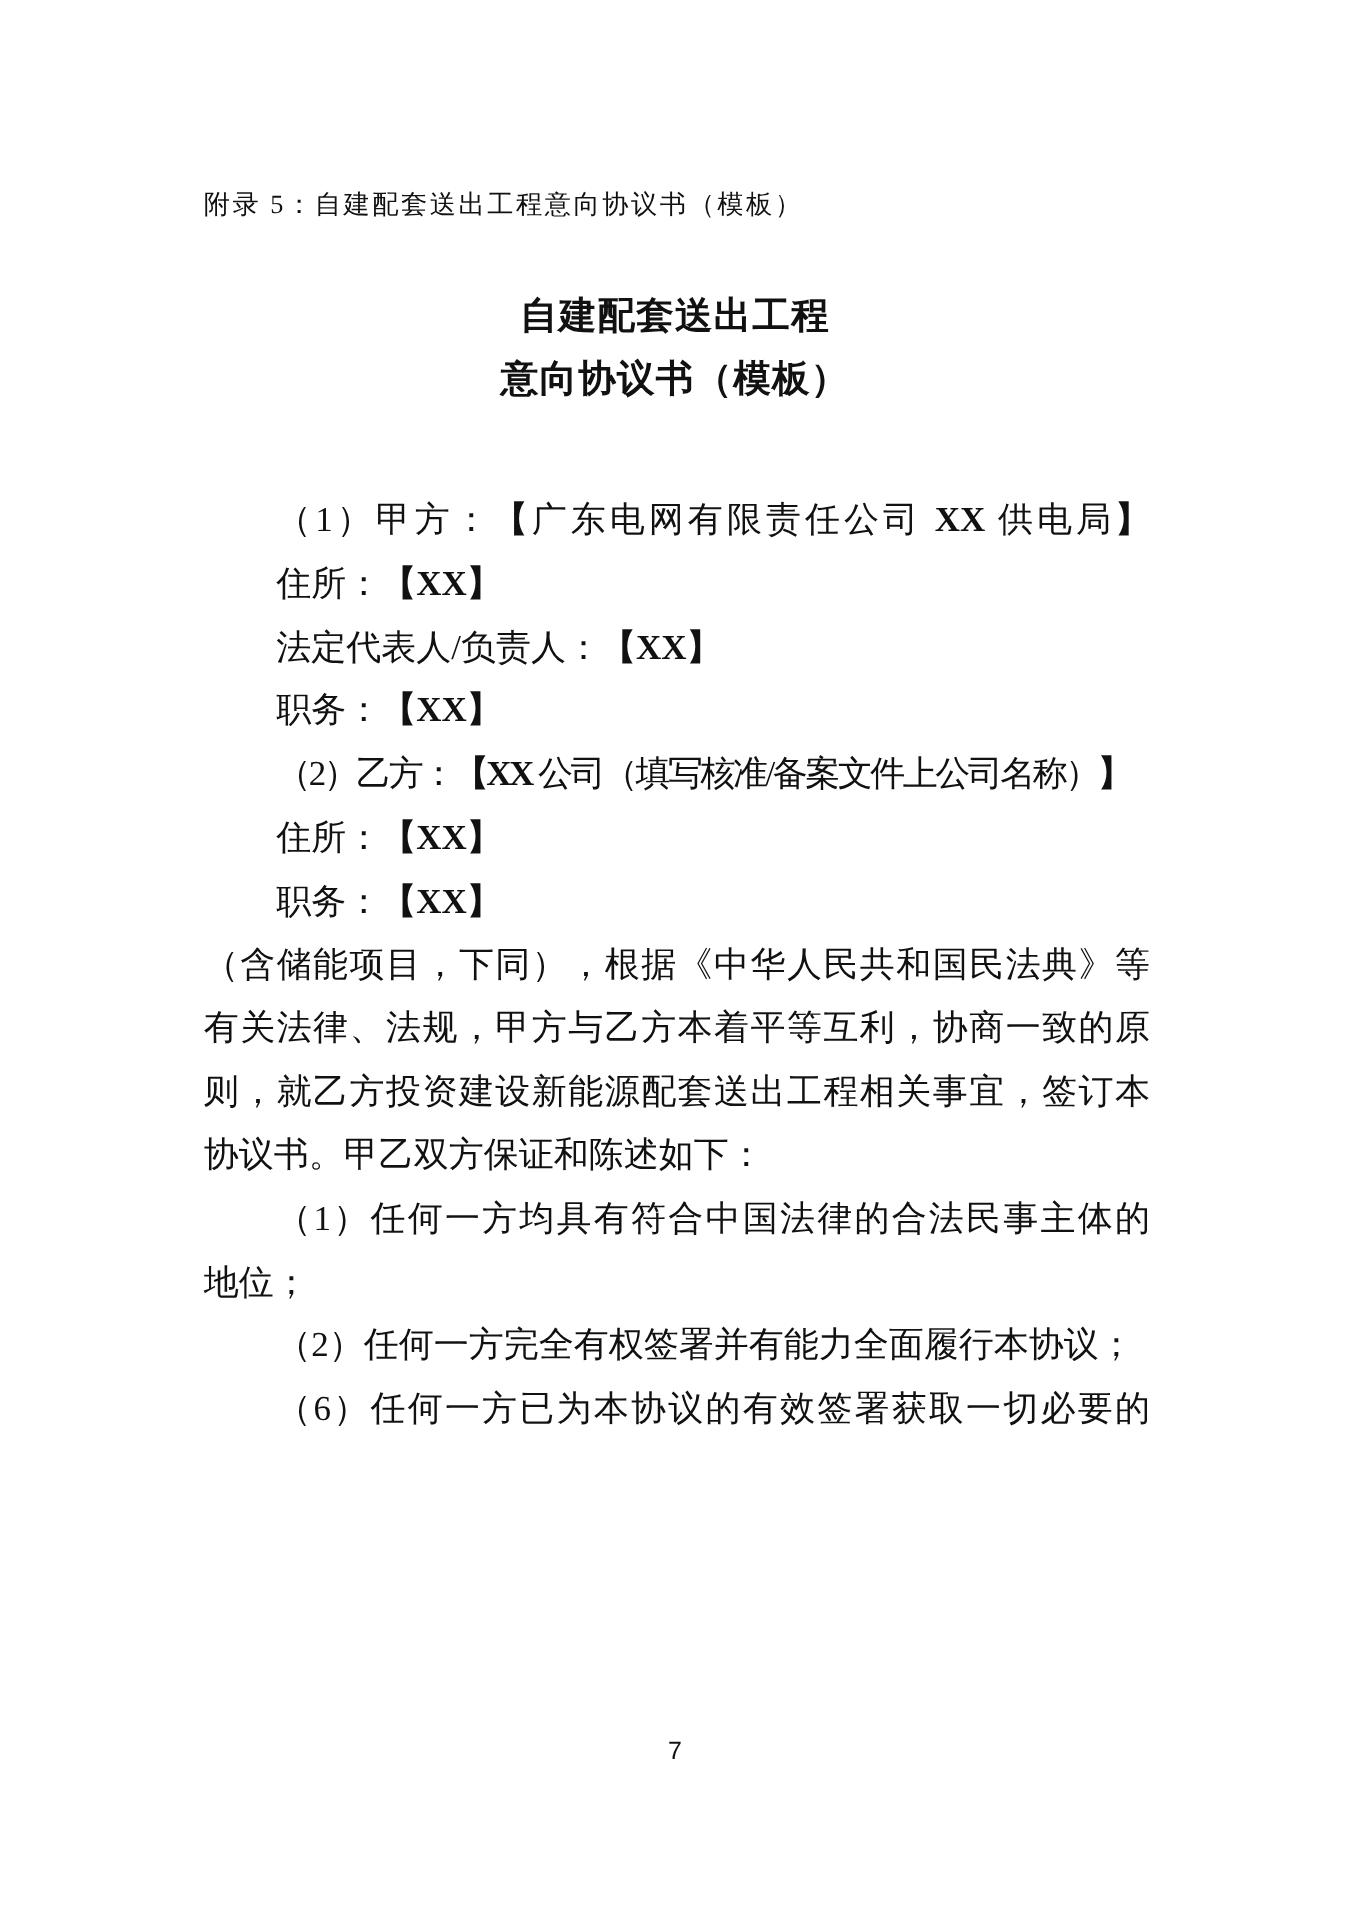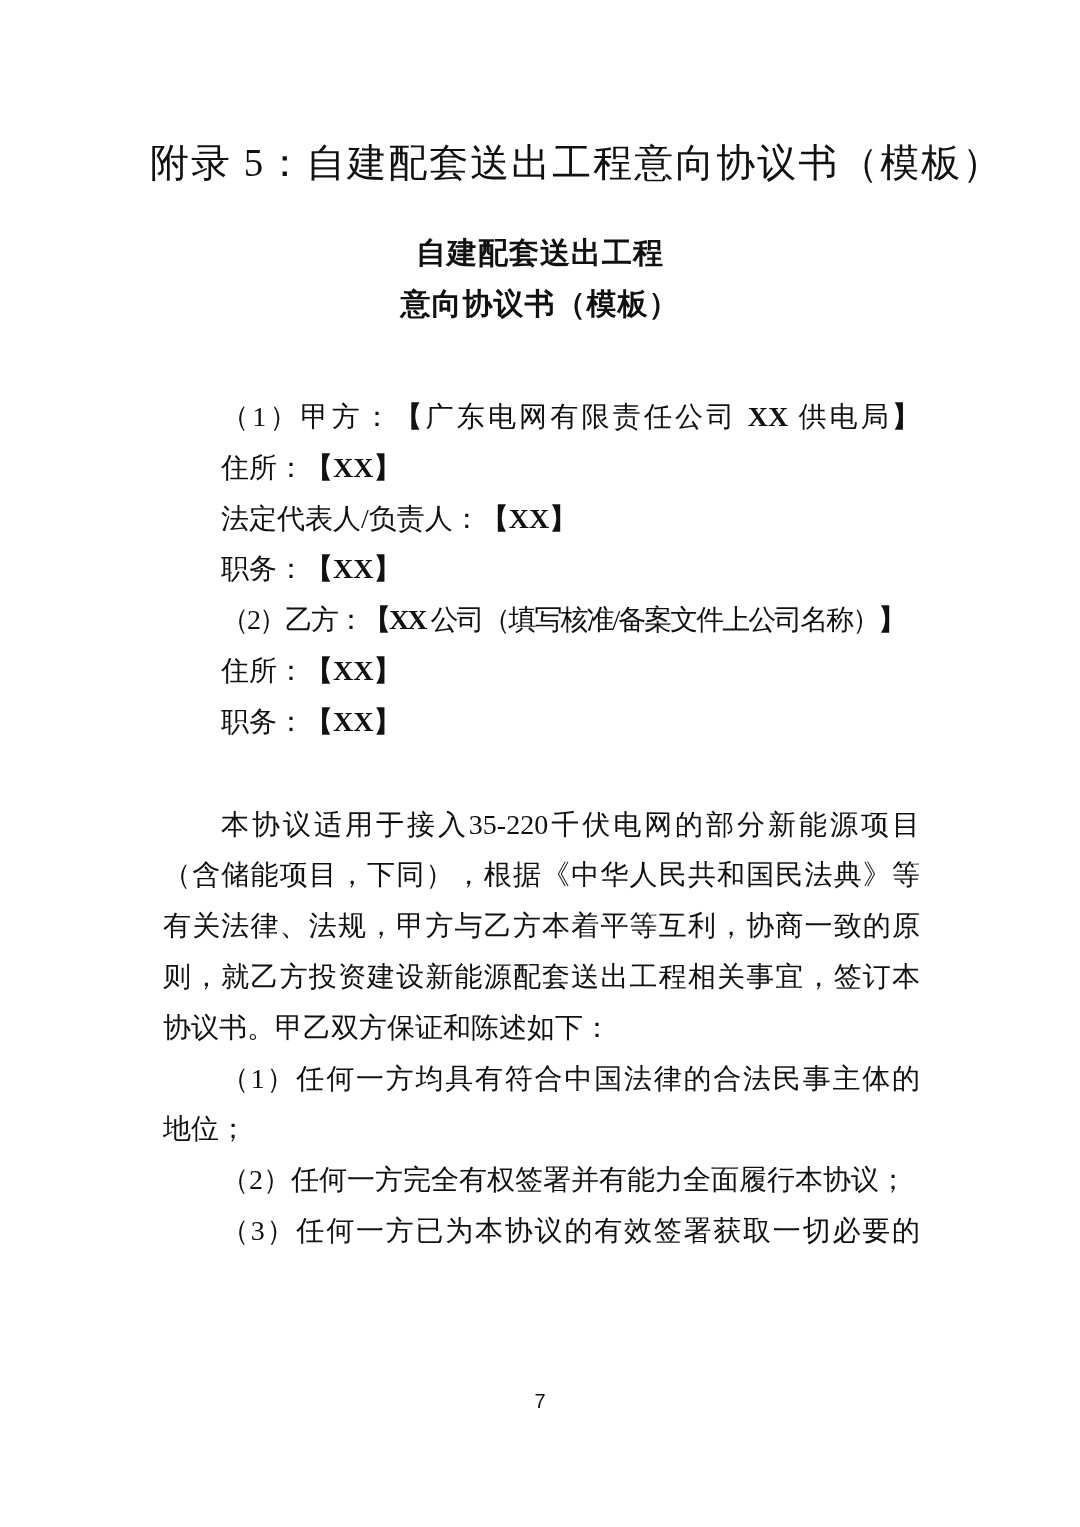--- a/index.html
+++ b/index.html
@@ -6,23 +6,23 @@
   .page {
     position:relative;
     width:1080px; height:1527px;
     background:#ffffff;
     color:#111111;
     font-family:"Liberation Serif","DejaVu Serif",serif;
     overflow:hidden;
   }
   .appendix {
     position:absolute;
-    left:150px; top:143px;
+    left:163px; top:143px;
     width:820px;
-    font-size:39px;
+    font-size:21px;
     line-height:40px;
     letter-spacing:2px;
     white-space:nowrap;
   }
   .doc-title {
     position:absolute;
     left:0; top:227px;
     width:1080px;
     text-align:center;
     font-family:"Liberation Sans","DejaVu Sans",sans-serif;
@@ -75,26 +75,25 @@
 
   <div class="body-block">
 
       <div class="line indent justify"><span>（1）甲方：</span><span class="b">【</span><span>广东电网有限责任公司 </span><span class="b">XX</span><span> 供电局</span><span class="b">】</span></div>
       <div class="line indent"><span>住所：</span><span class="b">【XX】</span></div>
       <div class="line indent"><span>法定代表人/负责人：</span><span class="b">【XX】</span></div>
       <div class="line indent"><span>职务：</span><span class="b">【XX】</span></div>
       <div class="line indent tight"><span>（2）乙方：</span><span class="b">【XX</span><span> 公司（填写核准/备案文件上公司名称）</span><span class="b">】</span></div>
       <div class="line indent"><span>住所：</span><span class="b">【XX】</span></div>
       <div class="line indent"><span>职务：</span><span class="b">【XX】</span></div>
-      <div class="line indent justify gap"><span>本协议适用于接入35-220千伏电网的部分新能源项目</span></div>
       <div class="line justify"><span>（含储能项目，下同），根据《中华人民共和国民法典》等</span></div>
       <div class="line justify"><span>有关法律、法规，甲方与乙方本着平等互利，协商一致的原</span></div>
       <div class="line justify"><span>则，就乙方投资建设新能源配套送出工程相关事宜，签订本</span></div>
       <div class="line"><span>协议书。甲乙双方保证和陈述如下：</span></div>
       <div class="line indent justify"><span>（1）任何一方均具有符合中国法律的合法民事主体的</span></div>
       <div class="line"><span>地位；</span></div>
       <div class="line indent"><span>（2）任何一方完全有权签署并有能力全面履行本协议；</span></div>
-      <div class="line indent justify"><span>（3）任何一方已为本协议的有效签署获取一切必要的</span></div>
+      <div class="line indent justify"><span>（6）任何一方已为本协议的有效签署获取一切必要的</span></div>
     </div>
 
   <div class="page-number">7</div>
 
 </div>
 
 </body></html>

